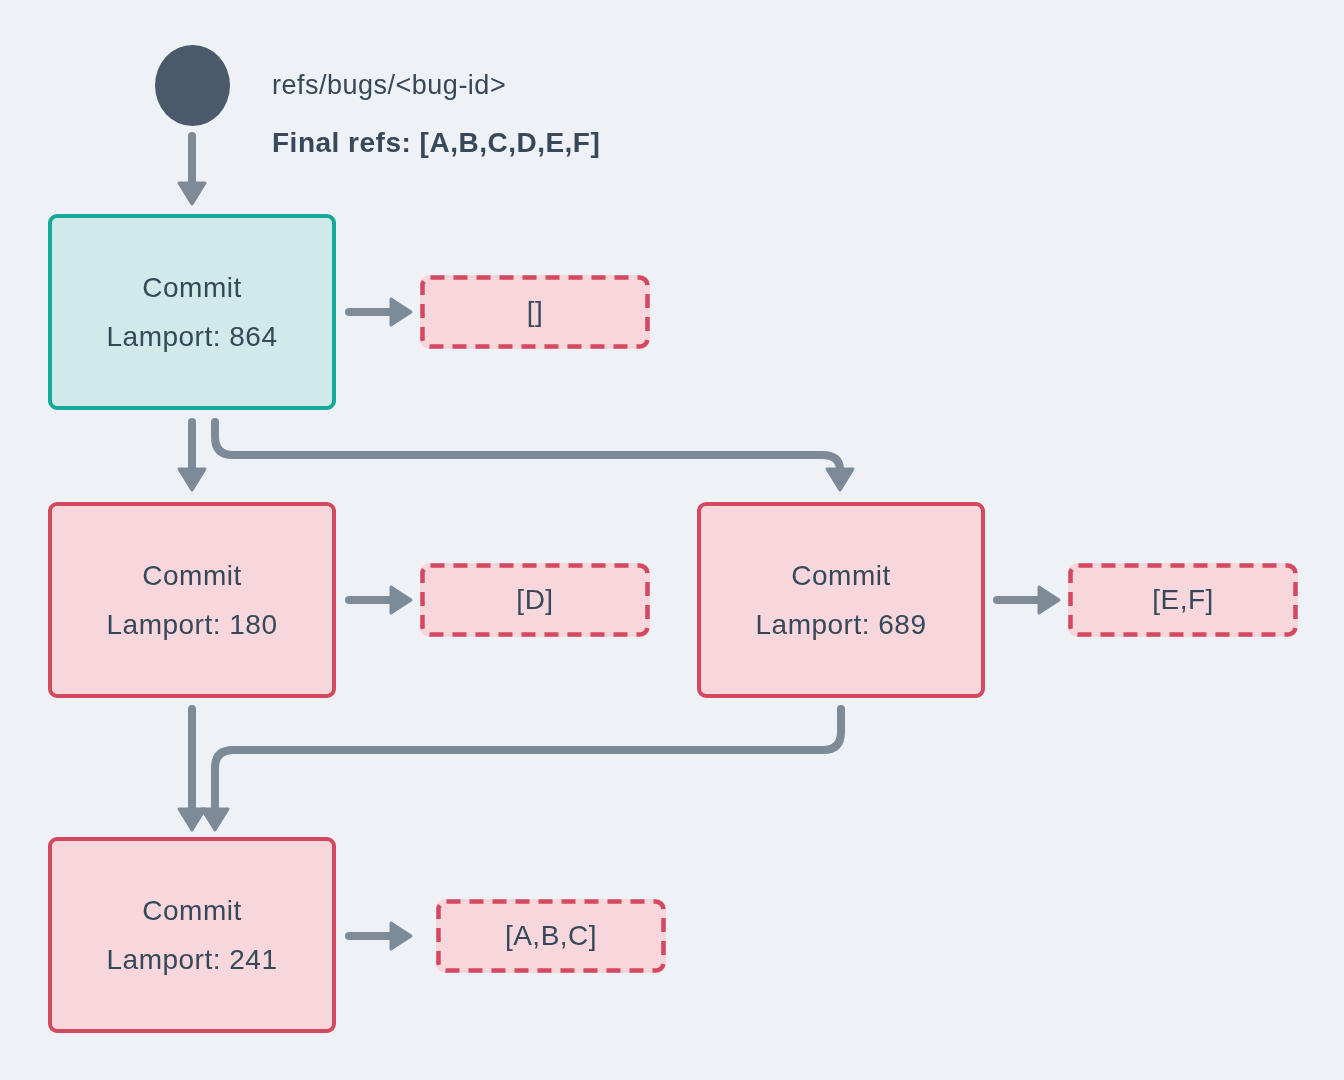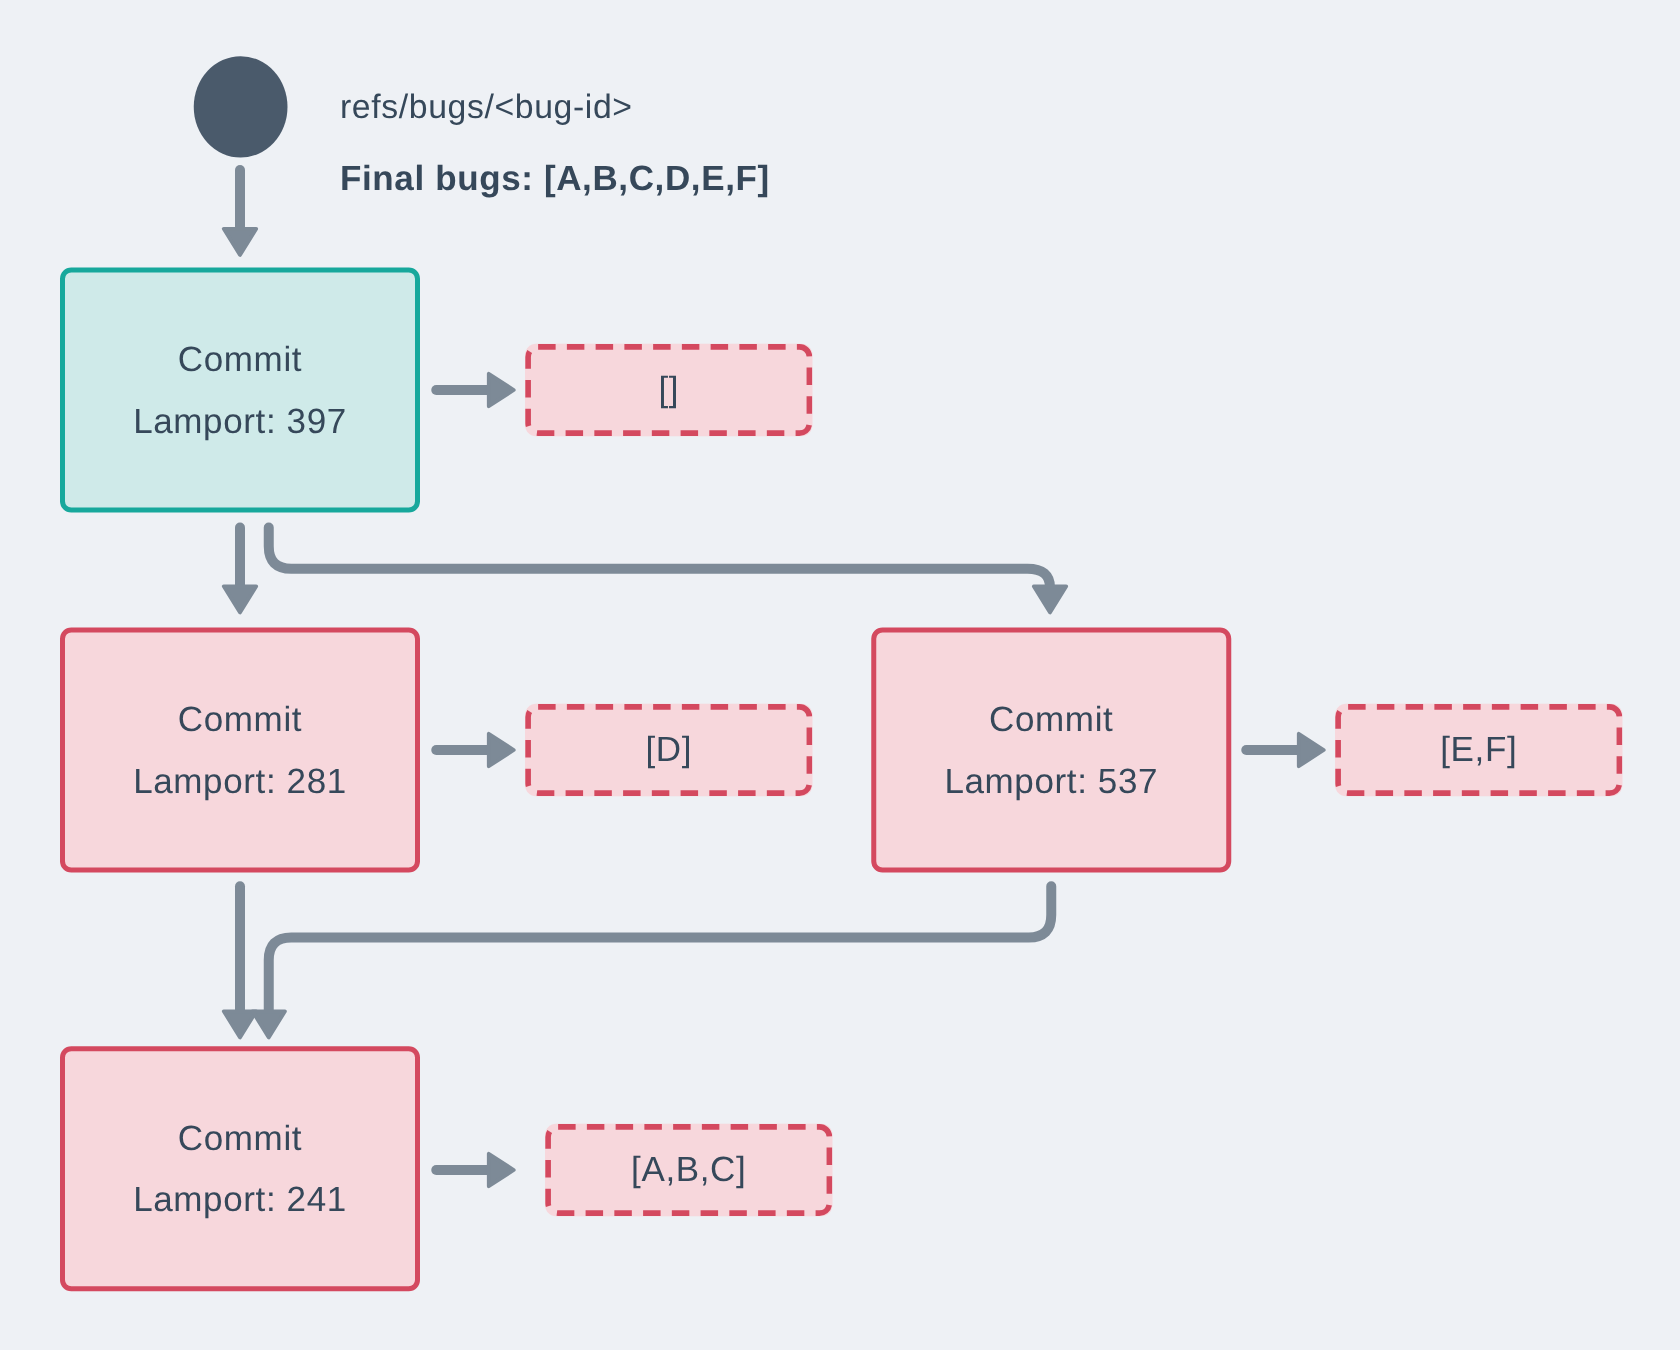--- a/index.html
+++ b/index.html
@@ -156,49 +156,49 @@
       <polygon points="202,809 228,809 215,830"></polygon>
     </g>
     <g>
       <path d="M349 936 L392 936"></path>
       <polygon points="391,923 391,949 411,936"></polygon>
     </g>
   </svg>
 
   <div class="ref-circle"></div>
   <div class="ref-label">refs/bugs/&lt;bug-id&gt;</div>
-  <div class="final-order">Final bugs: [A,B,C,D,E,F]</div>
+  <div class="final-order">Final refs: [A,B,C,D,E,F]</div>
 
   <div class="node head" style="left:48px; top:214px;">
     <span>Commit</span>
-    <span>Lamport: 397</span>
+    <span>Lamport: 864</span>
   </div>
 
   <div class="payload" style="left:420px; top:275px;">
     <svg class="dash-border" width="230" height="74" viewBox="0 0 230 74" xmlns="http://www.w3.org/2000/svg">
       <rect x="2.5" y="2.5" width="225" height="69" rx="8"></rect>
     </svg>
     <span class="payload-value">[]</span>
   </div>
 
   <div class="node normal" style="left:48px; top:502px;">
     <span>Commit</span>
-    <span>Lamport: 281</span>
+    <span>Lamport: 180</span>
   </div>
 
   <div class="payload" style="left:420px; top:563px;">
     <svg class="dash-border" width="230" height="74" viewBox="0 0 230 74" xmlns="http://www.w3.org/2000/svg">
       <rect x="2.5" y="2.5" width="225" height="69" rx="8"></rect>
     </svg>
     <span class="payload-value">[D]</span>
   </div>
 
   <div class="node normal" style="left:697px; top:502px;">
     <span>Commit</span>
-    <span>Lamport: 537</span>
+    <span>Lamport: 689</span>
   </div>
 
   <div class="payload" style="left:1068px; top:563px;">
     <svg class="dash-border" width="230" height="74" viewBox="0 0 230 74" xmlns="http://www.w3.org/2000/svg">
       <rect x="2.5" y="2.5" width="225" height="69" rx="8"></rect>
     </svg>
     <span class="payload-value">[E,F]</span>
   </div>
 
   <div class="node normal" style="left:48px; top:837px;">

